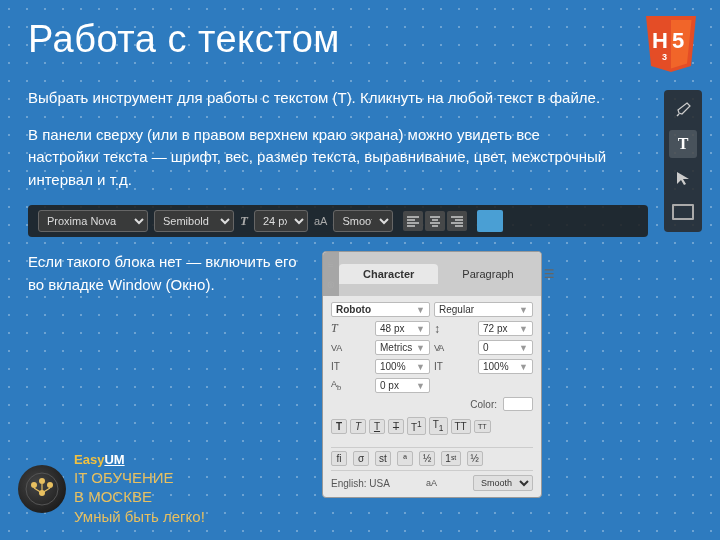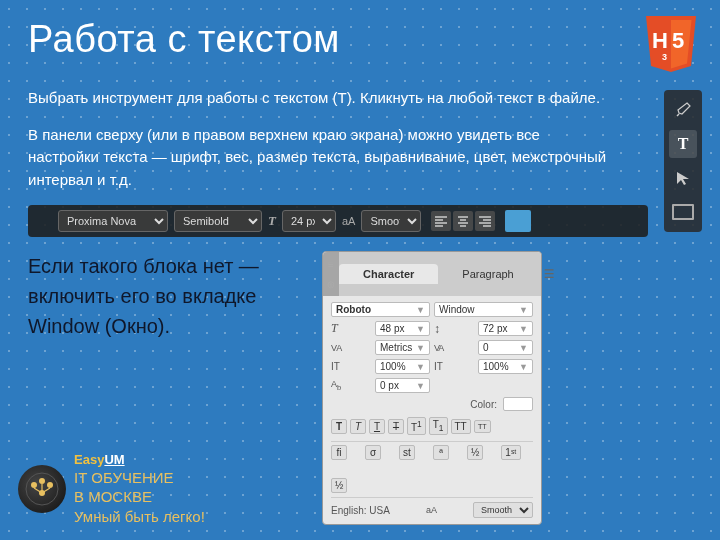--- a/index.html
+++ b/index.html
@@ -112,22 +112,22 @@
     }
     .toolbar-select {
       background: rgba(60,60,60,0.9);
       border: 1px solid #666;
       border-radius: 3px;
       color: #ddd;
       font-size: 11px;
       padding: 2px 4px;
       height: 22px;
     }
-    .toolbar-select.font { width: 110px; margin-left: 20px; }
-    .toolbar-select.weight { width: 88px; }
+    .toolbar-select.font { width: 110px; }
+    .toolbar-select.weight { width: 80px; }
     .toolbar-select.size { width: 54px; }
     .toolbar-select.anti { width: 60px; }
     .toolbar-align-group {
       display: flex;
       gap: 2px;
       margin-left: 4px;
     }
     .align-btn {
       width: 20px;
       height: 20px;
@@ -156,22 +156,22 @@
       font-weight: bold;
     }
 
     
     .bottom-section {
       display: flex;
       gap: 14px;
       align-items: flex-start;
     }
     .bottom-text {
-      color: #0f172a;
-      font-size: 20px;
+      color: #ffffff;
+      font-size: 15px;
       line-height: 1.5;
       flex: 1;
       max-width: 280px;
     }
 
     
     .char-panel {
       background: #e8e8e8;
       border-radius: 4px;
       width: 220px;
@@ -265,26 +265,26 @@
       border-radius: 2px;
       background: #e0e0e0;
       cursor: pointer;
       color: #333;
       min-width: 16px;
       text-align: center;
     }
     .char-bottom-row {
       grid-column: 1 / -1;
       display: flex;
-      gap: 18px;
+      gap: 6px;
       align-items: center;
       flex-wrap: wrap;
       border-top: 1px solid #ccc;
       padding-top: 3px;
-      margin-top: 2px;
+      margin-top: 8px;
     }
     .char-lang-row {
       grid-column: 1 / -1;
       display: flex;
       align-items: center;
       justify-content: space-between;
       border-top: 1px solid #ccc;
       padding-top: 4px;
       margin-top: 2px;
       font-size: 10px;
@@ -456,21 +456,21 @@
       </div>
 
       <div class="char-panel-body">
 
         <div class="cp-full-row">
           <div class="cp-value-box" style="flex:1;font-weight:bold;">
             <span>Roboto</span>
             <span class="arrow">▼</span>
           </div>
           <div class="cp-value-box" style="min-width:50px;">
-            <span>Window</span>
+            <span>Regular</span>
             <span class="arrow">▼</span>
           </div>
         </div>
 
         <div class="cp-row">
           <span class="cp-label" style="font-family:serif;font-style:italic;font-size:12px;">T</span>
           <div class="cp-value-box">
             <span>48 px</span>
             <span class="arrow">▼</span>
           </div>

